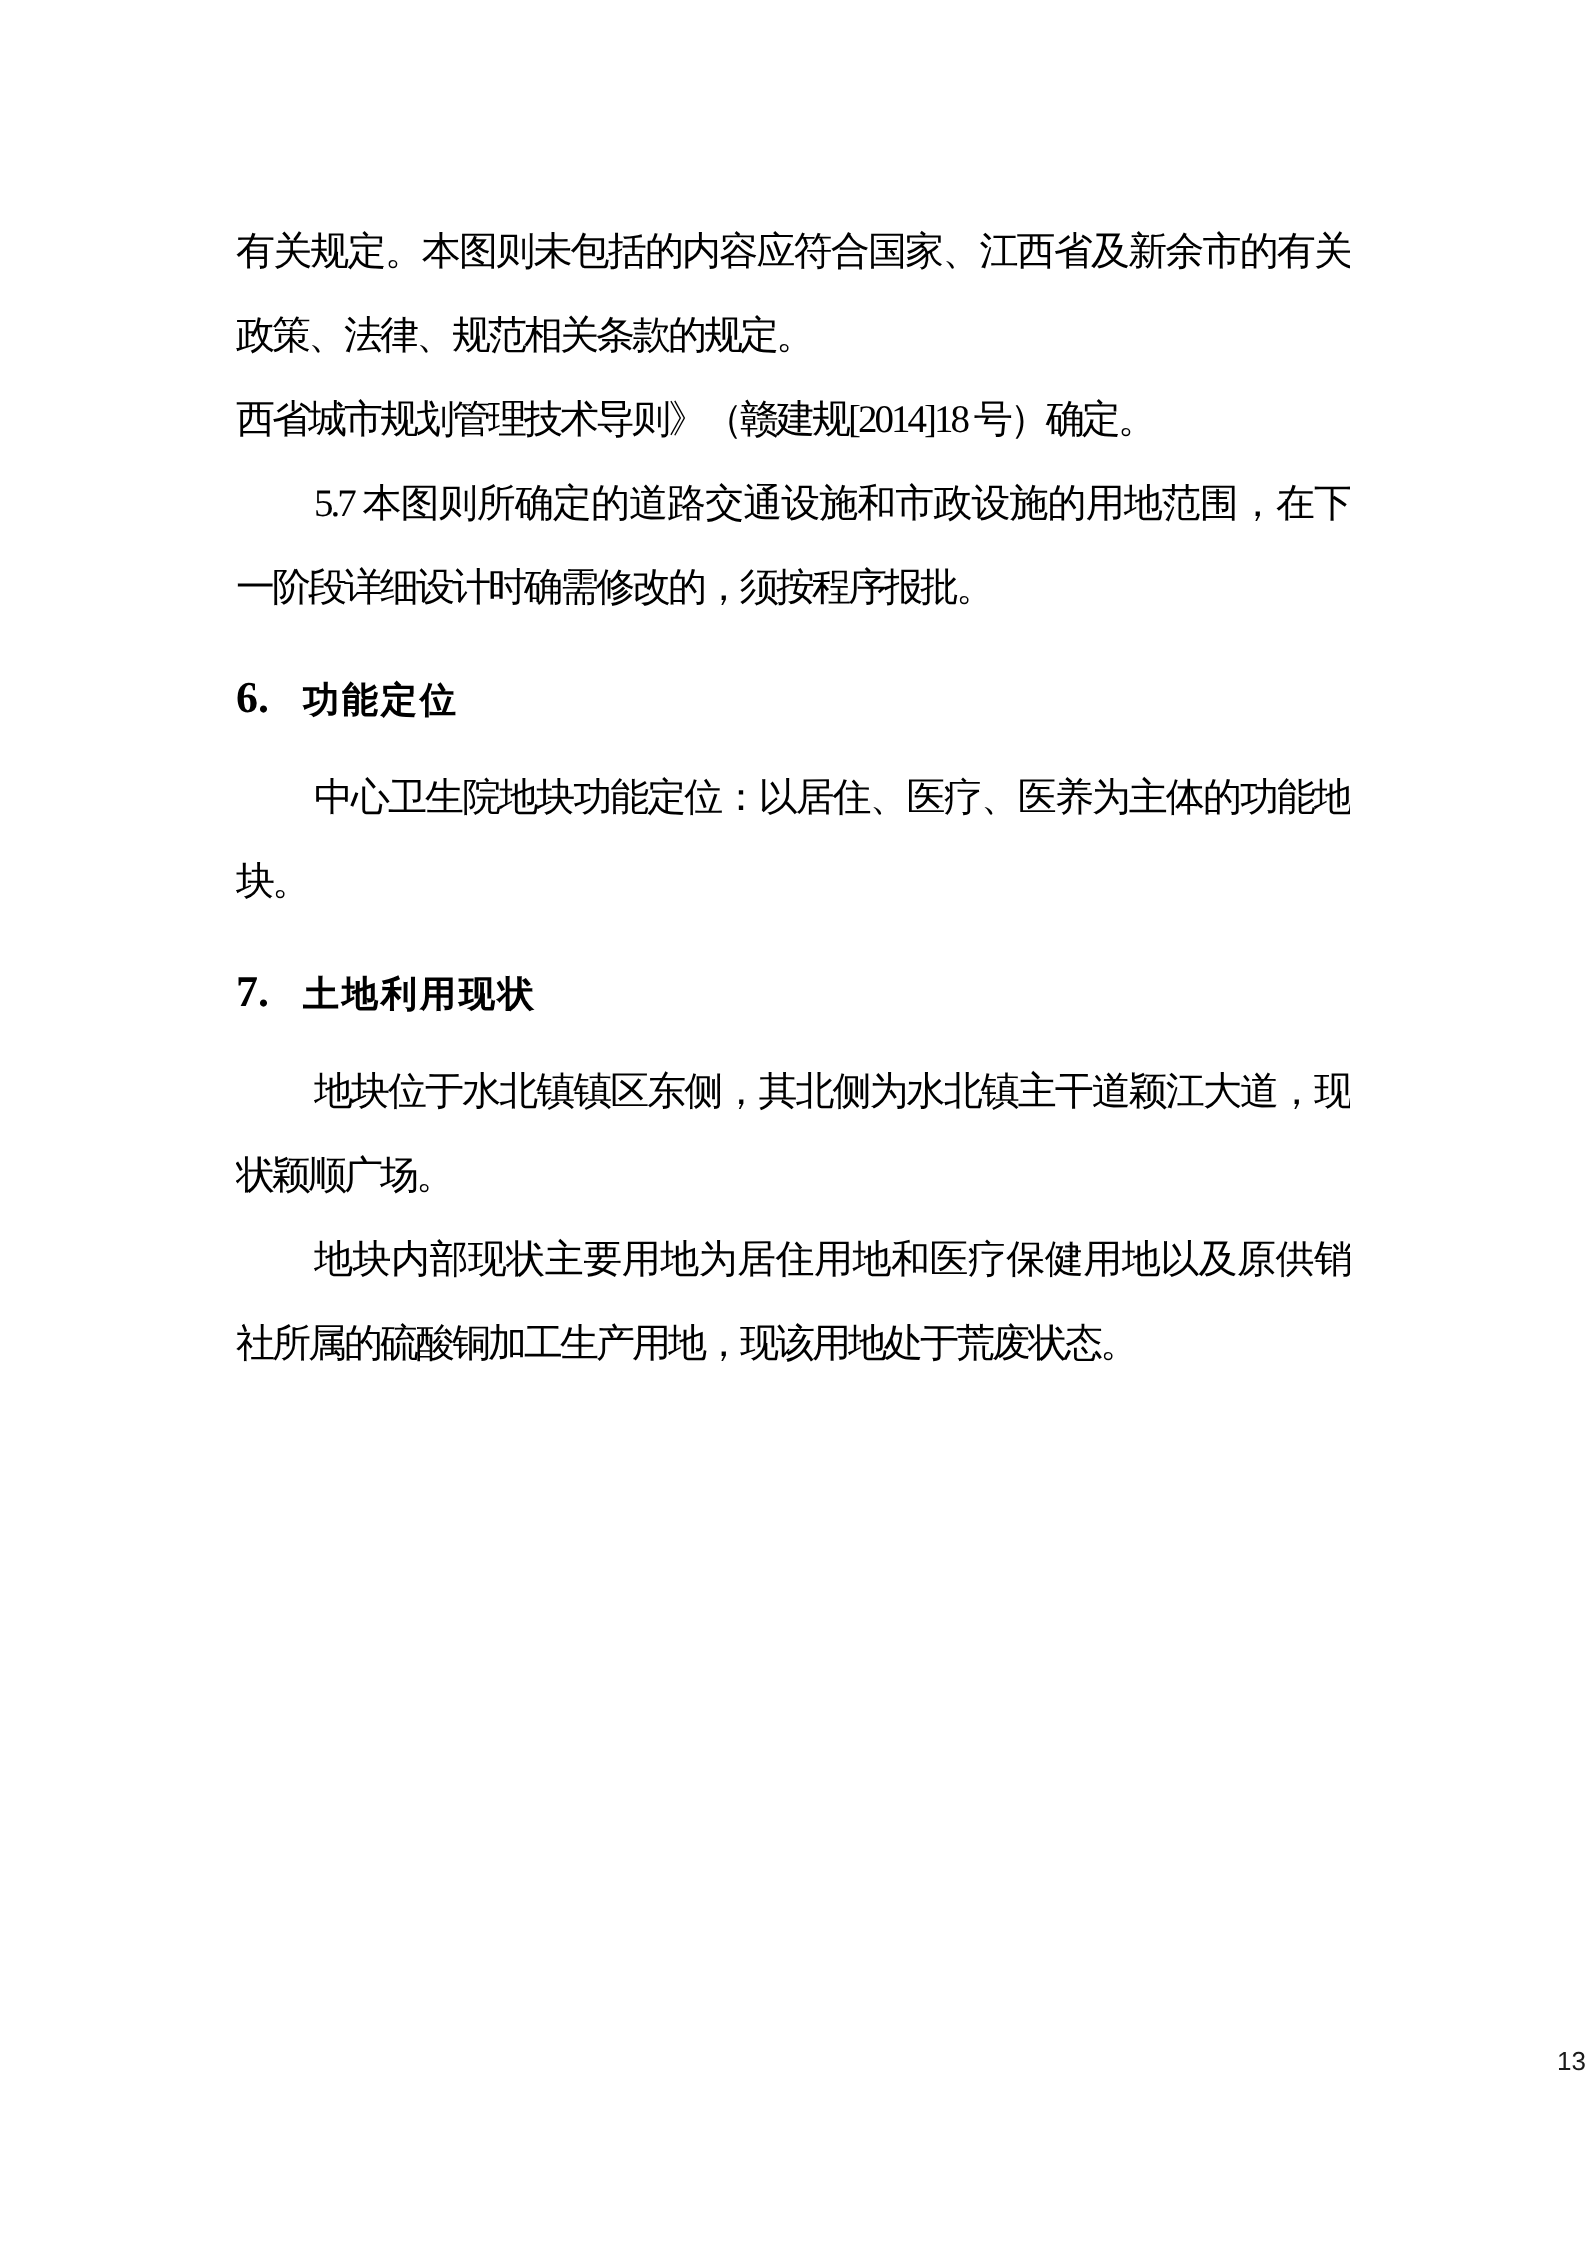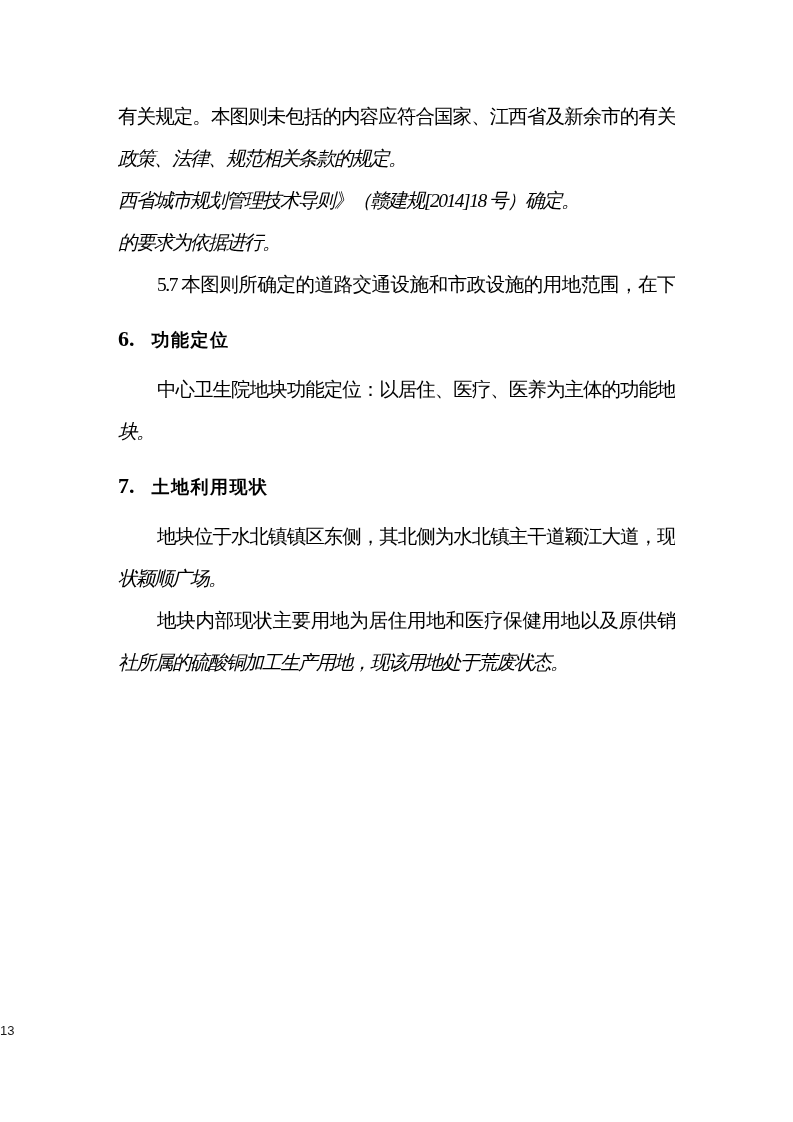--- a/index.html
+++ b/index.html
@@ -12,40 +12,39 @@
     position: relative;
     width: 793px;
     height: 1122px;
     margin: 0 auto;
     background: #ffffff;
     overflow: hidden;
   }
   .doc-content {
     position: absolute;
     left: 118px;
-    top: 96px;
+    top: 106px;
     width: 557px;
   }
   .para { margin: 0; }
   .line {
     font-family: "Liberation Serif", serif;
     font-size: 19.5px;
     line-height: 42px;
     height: 42px;
     letter-spacing: -1.5px;
     text-align: justify;
     text-align-last: justify;
     white-space: nowrap;
     overflow: hidden;
     color: #000000;
   }
   .line.para-end {
     text-align: right;
     text-align-last: left;
-    font-style: italic;
   }
   .line.indent { text-indent: 39px; }
   .heading {
     height: 44px;
     line-height: 44px;
     margin: 11px 0 8px 0;
     white-space: nowrap;
   }
   .h-num {
     font-family: "Liberation Serif", serif;
@@ -57,21 +56,21 @@
     font-family: "Liberation Sans", sans-serif;
     font-weight: bold;
     font-size: 18px;
     letter-spacing: 1.5px;
   }
   .page-number {
     position: absolute;
     top: 1022px;
     left: 0;
     width: 100%;
-    text-align: left;
+    text-align: right;
     font-family: "Liberation Sans", sans-serif;
     font-size: 13px;
     line-height: 18px;
     color: #1a1a1a;
   }
 </style>
 </head>
 <body>
 
 <div class="page">
@@ -80,25 +79,25 @@
     <div class="para">
       <div class="line">有关规定。本图则未包括的内容应符合国家、江西省及新余市的有关</div>
       <div class="line para-end">政策、法律、规范相关条款的规定。</div>
     </div>
 
     <div class="para">
       <div class="line para-end">西省城市规划管理技术导则》（赣建规[2014]18 号）确定。</div>
     </div>
 
     <div class="para">
-      <div class="line para-end">的要求为依据进行。</div>
     </div>
 
     <div class="para">
       <div class="line indent">5.7 本图则所确定的道路交通设施和市政设施的用地范围，在下</div>
+      <div class="line para-end">一阶段详细设计时确需修改的，须按程序报批。</div>
     </div>
 
     <div class="heading">
       <span class="h-num">6.</span><span class="h-title">功能定位</span>
     </div>
 
     <div class="para">
       <div class="line indent">中心卫生院地块功能定位：以居住、医疗、医养为主体的功能地</div>
       <div class="line para-end">块。</div>
     </div>

